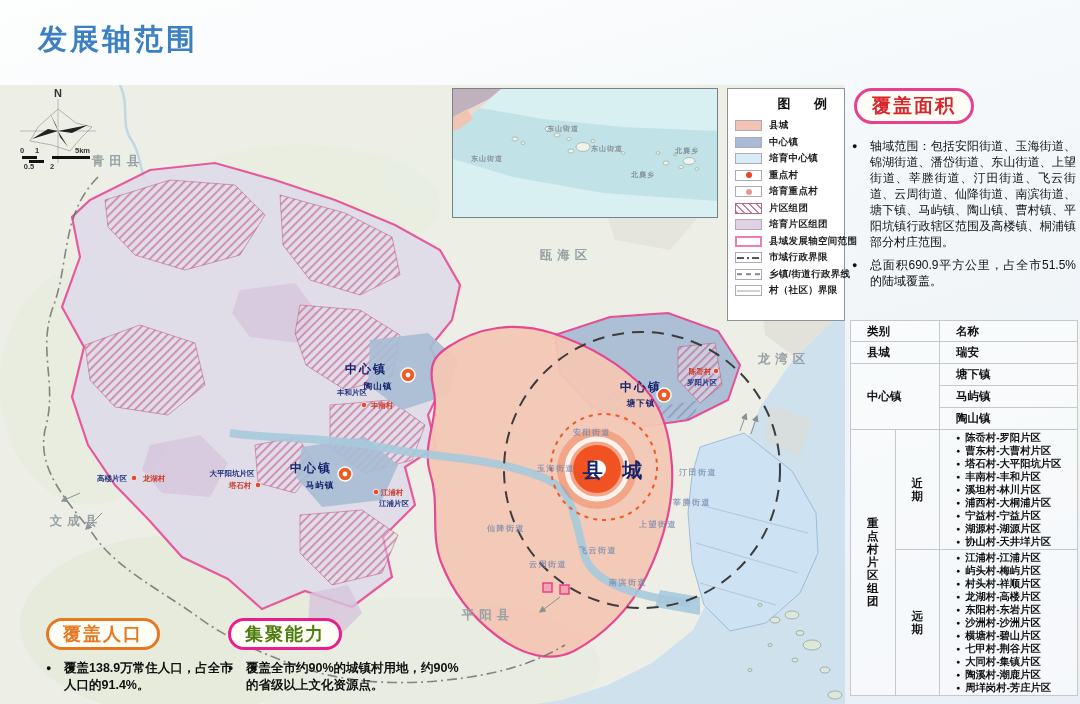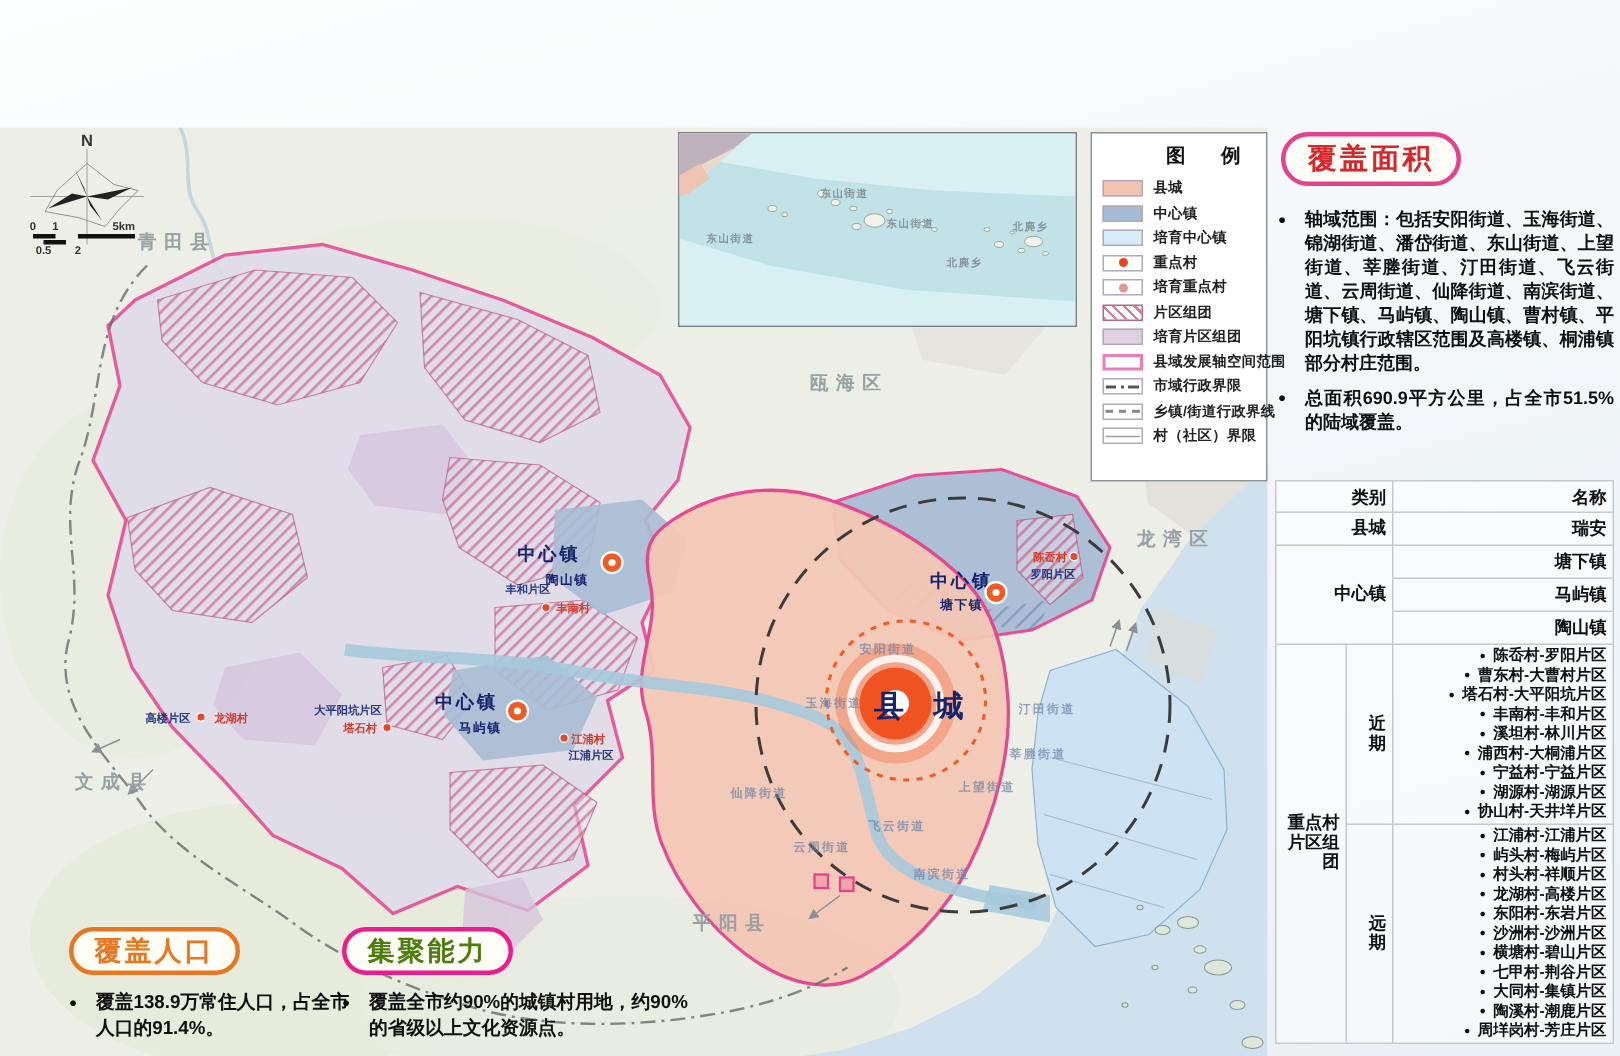--- a/index.html
+++ b/index.html
@@ -31,26 +31,26 @@
   .ln-dashed{height:1.6px;background-image:repeating-linear-gradient(90deg,#888 0 5px,transparent 5px 9px);}
   .ln-thin{height:1px;background:#9aa3a8;}
   .leg-label{font-size:9.5px;color:#222;font-weight:600;letter-spacing:.3px;white-space:nowrap;}
   
   .rpanel{position:absolute;left:850px;top:88px;width:226px;height:614px;}
   .badge{display:inline-block;padding:2px 15px;border-radius:20px;background:#fffef6;
          font-size:19px;font-weight:800;letter-spacing:2px;border:3px solid;text-align:right;}
   .badge-area{border-color:#e6418f;color:#d9262c;margin-left:4px;}
   .rbullets{list-style:none;margin:14px 0 0 0;padding:0;}
   .rbullets li{position:relative;padding-left:20px;font-size:12px;line-height:16px;
-               font-weight:700;color:#101010;text-align:justify;margin-bottom:7px;}
+               font-weight:400;color:#101010;text-align:justify;margin-bottom:7px;}
   .rbullets li:before{content:"●";position:absolute;left:2px;top:0;font-size:9px;}
   table.info{position:absolute;left:0px;top:232px;width:226px;border-collapse:collapse;
              background:rgba(255,255,255,.55);}
   table.info th,table.info td{border:1px solid #c3c9ce;font-size:11.5px;color:#111;
-             text-align:right;vertical-align:middle;padding:1px 4px;}
+             text-align:left;vertical-align:middle;padding:1px 16px;}
   table.info th{font-weight:800;height:18px;}
   td.cat{font-weight:800;width:38px;line-height:13px;padding:2px 1px;}
   td.phase{font-weight:800;width:22px;line-height:13px;padding:0 4px;}
   td.nm{font-weight:700;height:19px;margin-left:40px;}
   td.nm-list{text-align:left;padding:3px 0 3px 10px;}
   td.nm-list ul{list-style:none;margin:0;padding:0;}
   td.nm-list li{font-size:10.3px;font-weight:700;line-height:13px;white-space:nowrap;color:#111;}
   td.nm-list .b{font-size:7px;margin-right:5px;vertical-align:1px;}
   
   .foot{position:absolute;}
@@ -74,20 +74,21 @@
   .lab-area{fill:#223580;font-size:7.5px;font-weight:700;}
   .lab-n{fill:#333;font-size:11px;font-weight:700;}
   .lab-scale{fill:#333;font-size:7.5px;font-weight:600;}
   .lab-inset{fill:#86939a;font-size:7px;letter-spacing:1px;font-weight:600;}
 </style>
 </head>
 <body>
 
 <div class="page">
 
+  <div class="title">发展轴范围</div>
 
   <svg class="map" width="845" height="619" viewBox="0 0 845 619">
     <defs>
       <pattern id="hpink" width="6" height="6" patternUnits="userSpaceOnUse" patternTransform="rotate(45)">
         <rect width="6" height="6" fill="#e4dbea" opacity="0.55"></rect>
         <rect width="1.8" height="6" fill="#b94d76" opacity="0.55"></rect>
       </pattern>
       <pattern id="hblue" width="7" height="7" patternUnits="userSpaceOnUse" patternTransform="rotate(45)">
         <rect width="1.6" height="7" fill="#5a73a0" opacity="0.45"></rect>
       </pattern>

